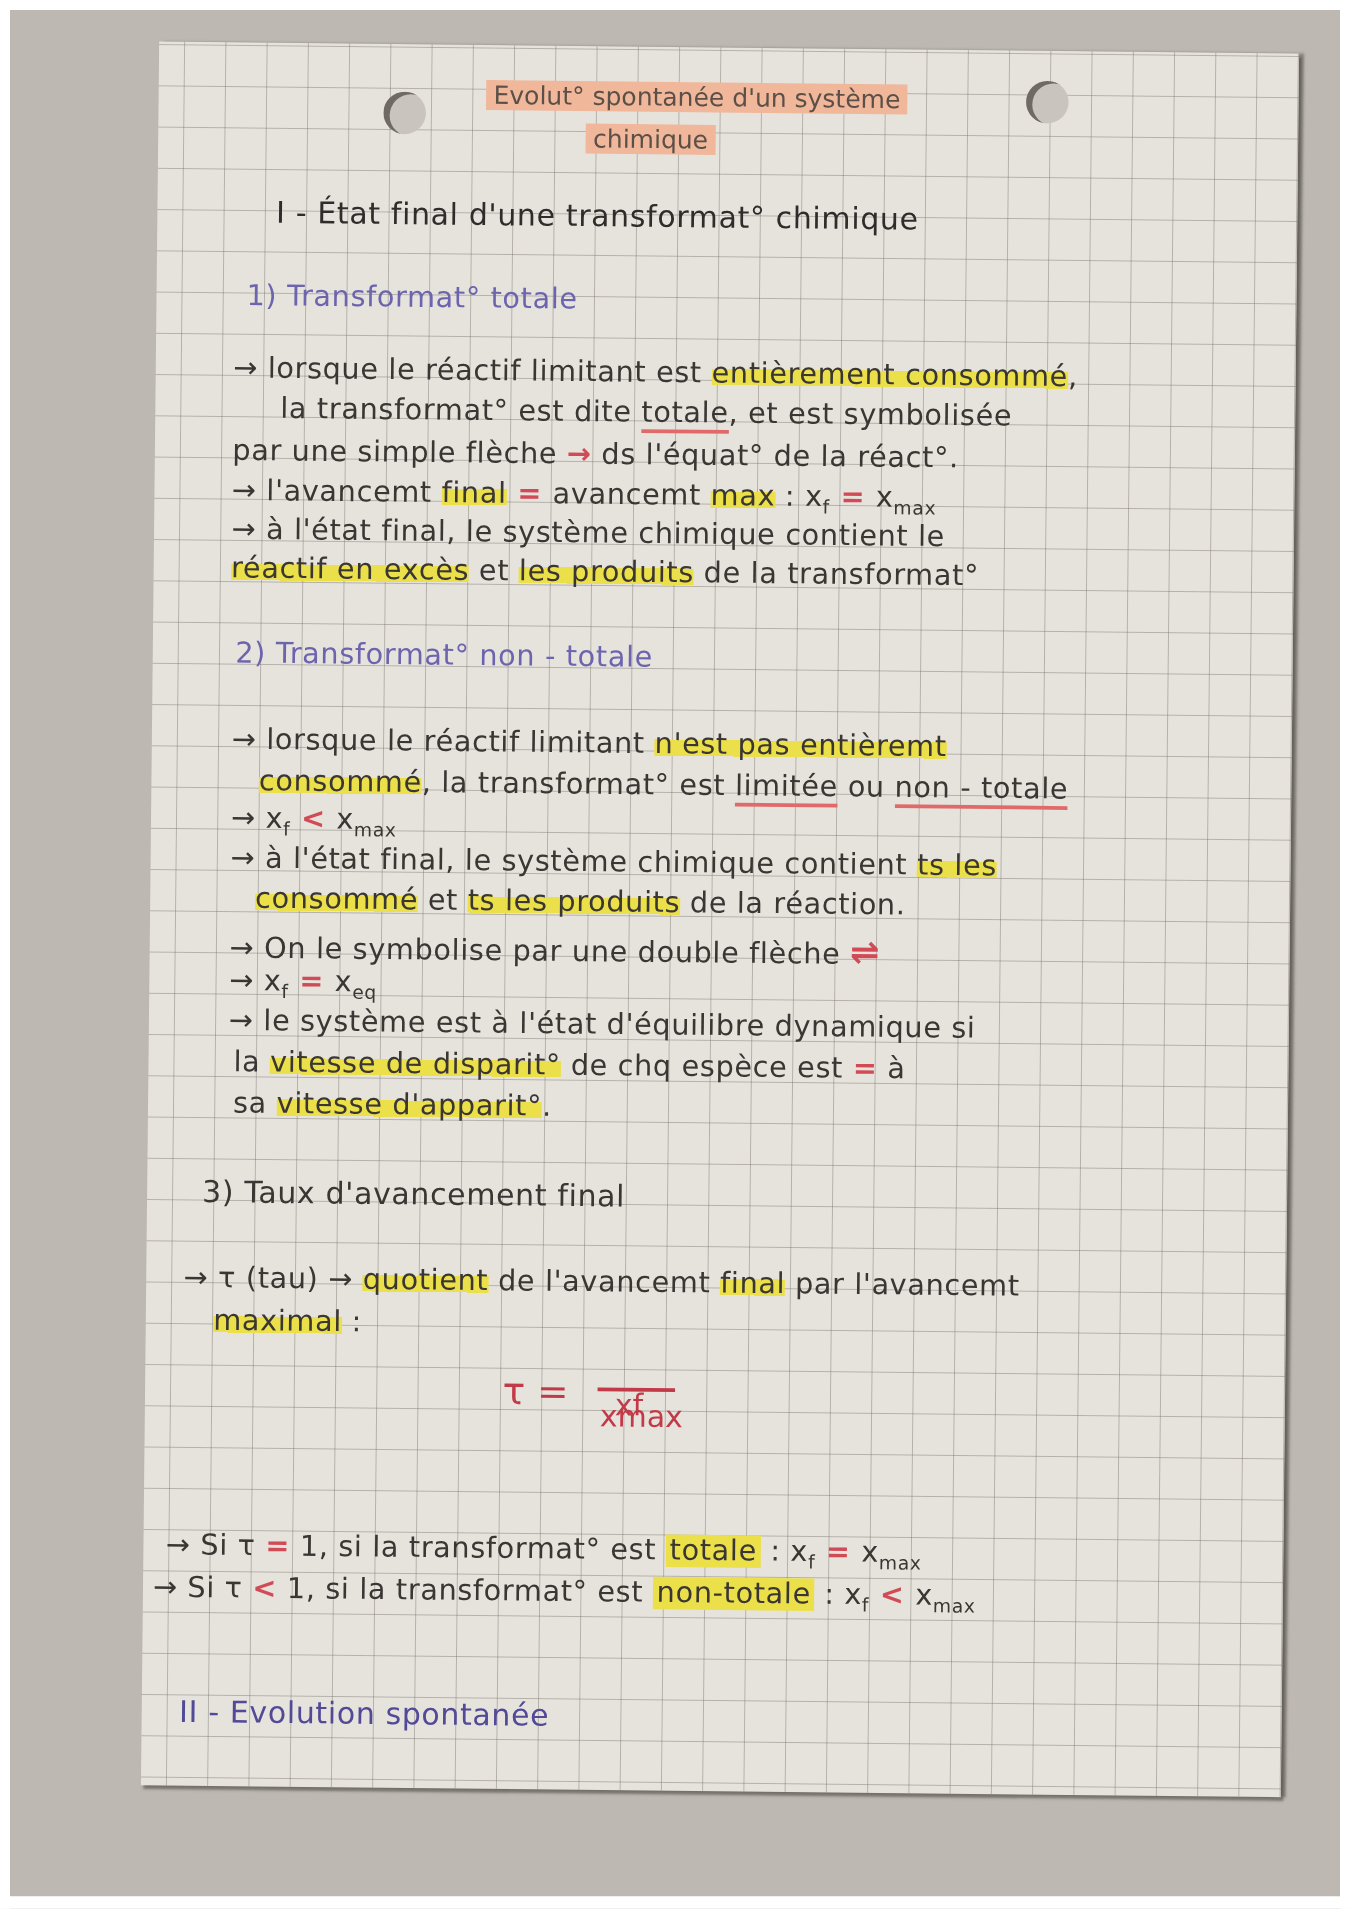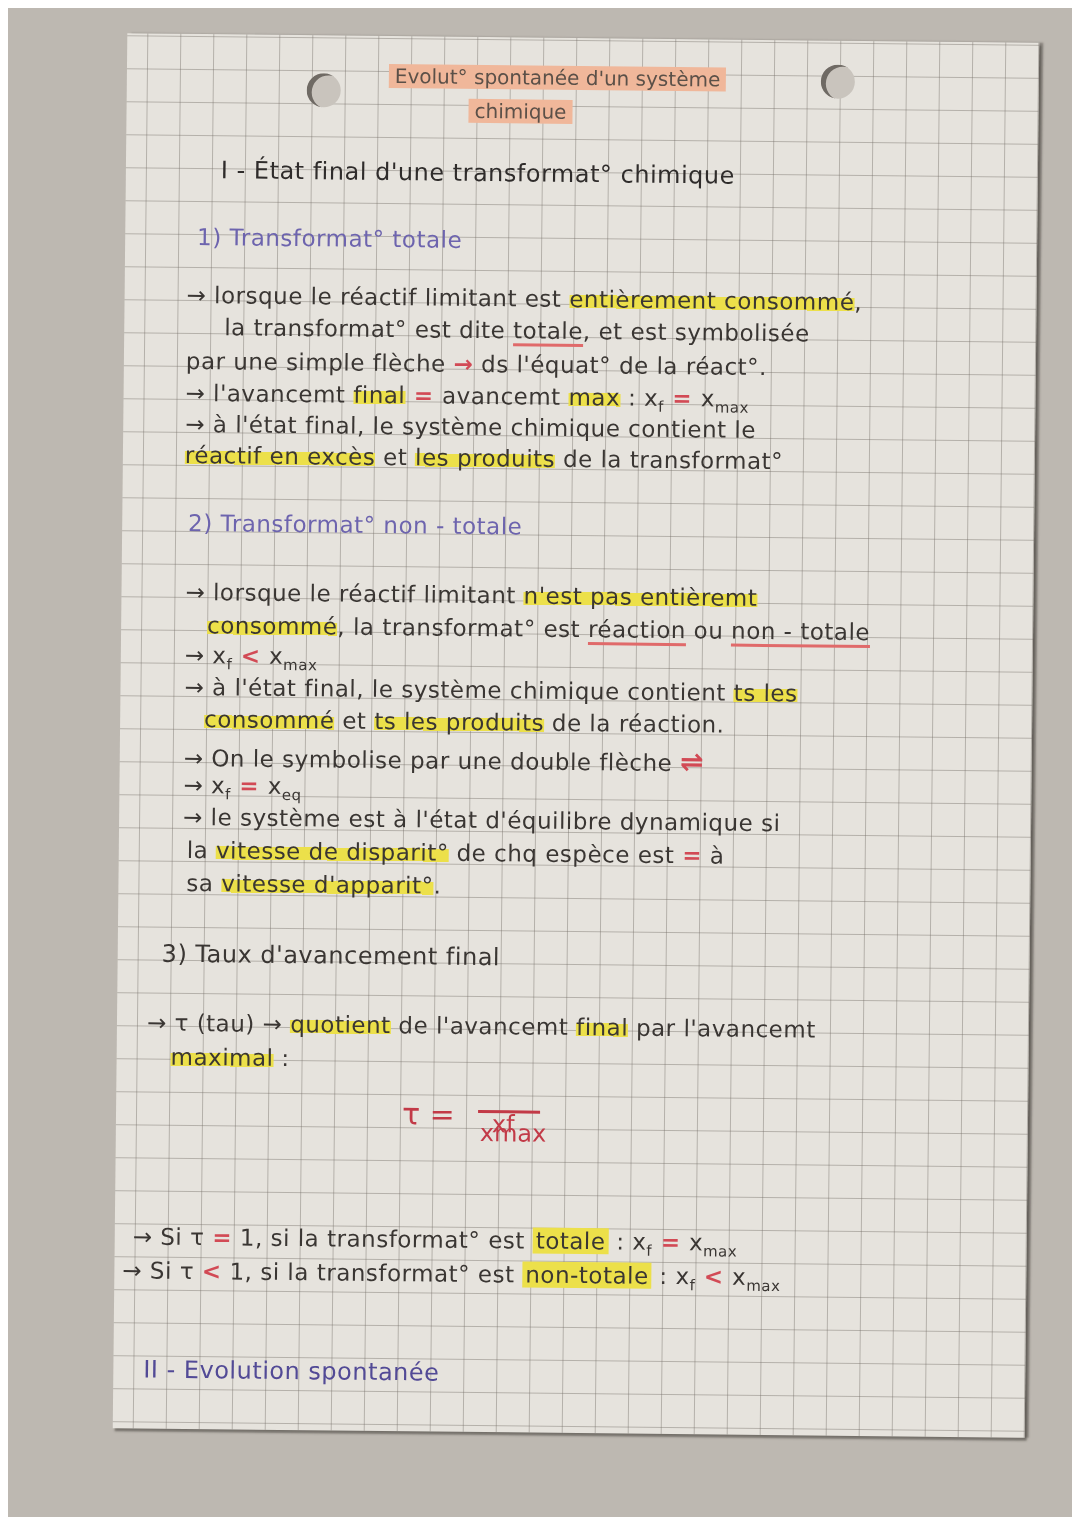--- a/index.html
+++ b/index.html
@@ -90,21 +90,21 @@
     <div class="line" style="left:62px; top:408px;">
       <span class="hl">réactif en excès</span><span> et </span><span class="hl">les produits</span><span> de la transformat°</span>
     </div>
 
     <div class="line h-purple" style="left:66px; top:476px;">2) Transformat° non - totale</div>
 
     <div class="line" style="left:64px; top:545px;">
       <span>→ lorsque le réactif limitant </span><span class="hl">n'est pas entièremt</span>
     </div>
     <div class="line" style="left:86px; top:578px;">
-      <span class="hl">consommé</span><span>, la transformat° est </span><span class="ul-red">réaction</span><span> ou </span><span class="ul-red">non - totale</span>
+      <span class="hl">consommé</span><span>, la transformat° est </span><span class="ul-red">limitée</span><span> ou </span><span class="ul-red">non - totale</span>
     </div>
     <div class="line" style="left:64px; top:608px;">
       <span>→ x</span><span class="sub">f</span><span class="red"> &lt; </span><span>x</span><span class="sub">max</span>
     </div>
     <div class="line" style="left:64px; top:640px;">
       <span>→ à l'état final, le système chimique contient </span><span class="hl">ts les</span>
     </div>
     <div class="line" style="left:84px; top:672px;">
       <span class="hl">consommé</span><span> et </span><span class="hl">ts les produits</span><span> de la réaction.</span>
     </div>

